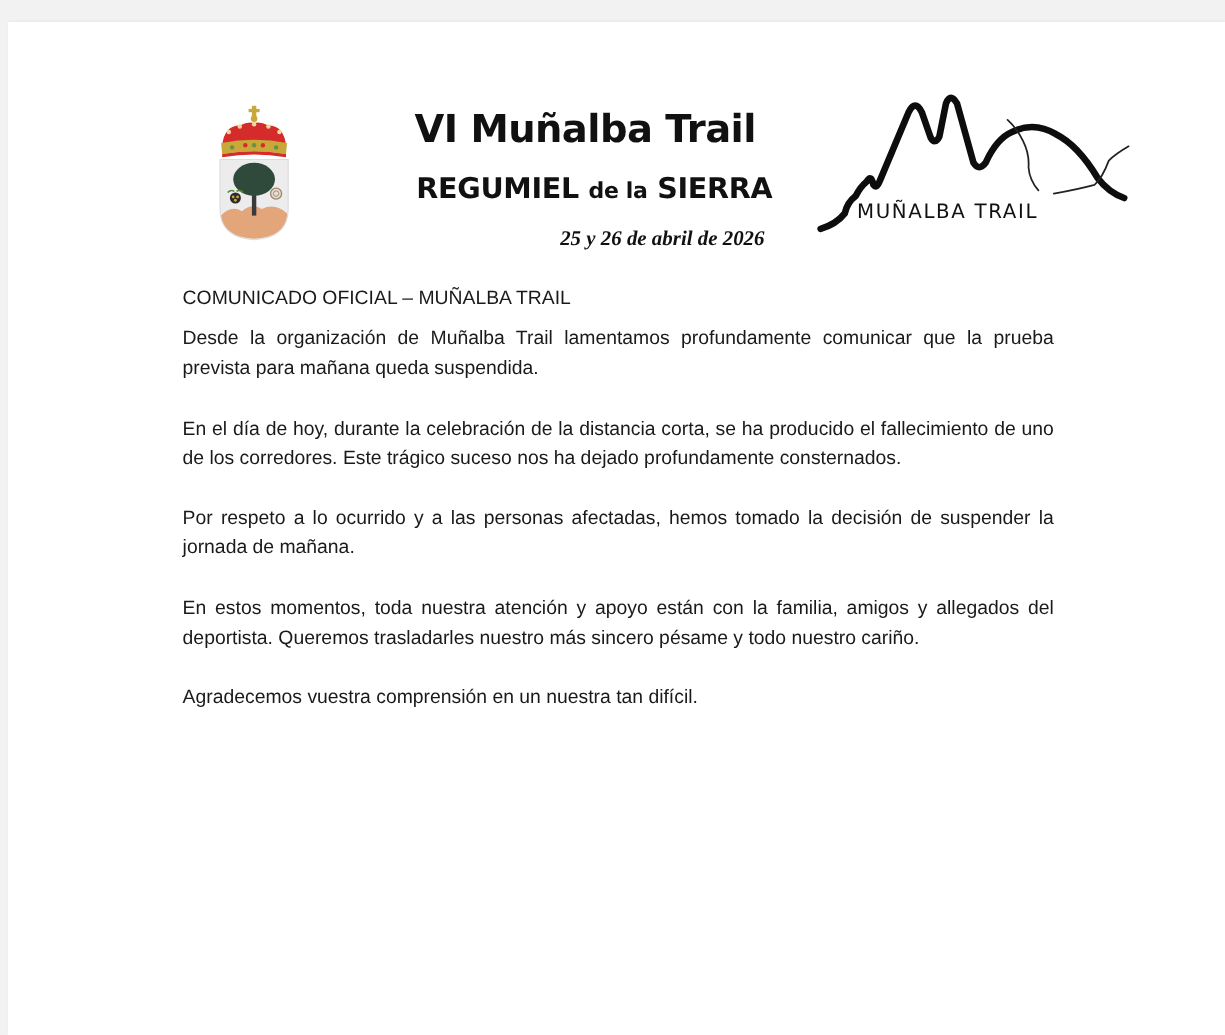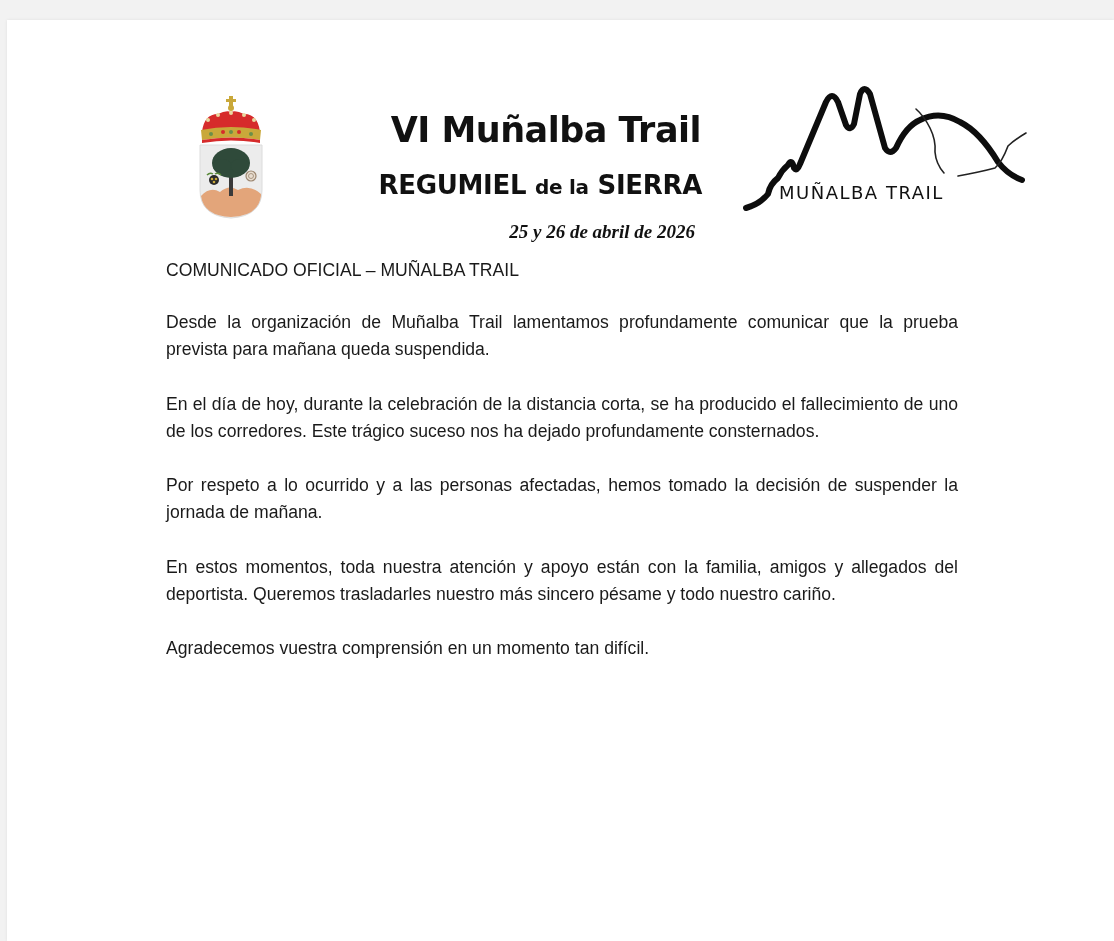--- a/index.html
+++ b/index.html
@@ -43,22 +43,23 @@
       width: 370px;
       text-align: right;
       color: #111;
     }
     .title-main {
       font-family: "DejaVu Sans", sans-serif;
       font-weight: bold;
       font-size: 35px;
       letter-spacing: -0.5px;
       line-height: 44px;
-      margin: 16px;
+      margin: 4px;
       white-space: nowrap;
+      text-align: center;
     }
     .title-sub {
       font-family: "DejaVu Sans", sans-serif;
       font-weight: bold;
       font-size: 26px;
       line-height: 34px;
       margin: 15px;
       white-space: nowrap;
       letter-spacing: -0.3px;
     }
@@ -103,21 +104,21 @@
       color: #1a1a1a;
     }
     .body-text p {
       margin: 0 0 27.5px 0;
       text-align: justify;
     }
     .body-text p.left {
       text-align: left;
     }
     .body-text p.heading {
-      margin-bottom: 25px;
+      margin-bottom: 10px;
     }
   </style>
 </head>
 <body>
 
 <div class="page">
 
   <div class="header">
 
     <svg class="crest" viewBox="0 0 70 124" xmlns="http://www.w3.org/2000/svg">
@@ -179,16 +180,16 @@
     <div class="trail-logo-text">MUÑALBA TRAIL</div>
 
   </div>
 
   <div class="body-text">
     <p class="left heading">COMUNICADO OFICIAL – MUÑALBA TRAIL</p>
     <p>Desde la organización de Muñalba Trail lamentamos profundamente comunicar que la prueba prevista para mañana queda suspendida.</p>
     <p>En el día de hoy, durante la celebración de la distancia corta, se ha producido el fallecimiento de uno de los corredores. Este trágico suceso nos ha dejado profundamente consternados.</p>
     <p>Por respeto a lo ocurrido y a las personas afectadas, hemos tomado la decisión de suspender la jornada de mañana.</p>
     <p>En estos momentos, toda nuestra atención y apoyo están con la familia, amigos y allegados del deportista. Queremos trasladarles nuestro más sincero pésame y todo nuestro cariño.</p>
-    <p class="left">Agradecemos vuestra comprensión en un momento tan difícil.</p>
+    <p class="left">Agradecemos vuestra comprensión en un nuestra tan difícil.</p>
   </div>
 
 </div>
 
 </body></html>

